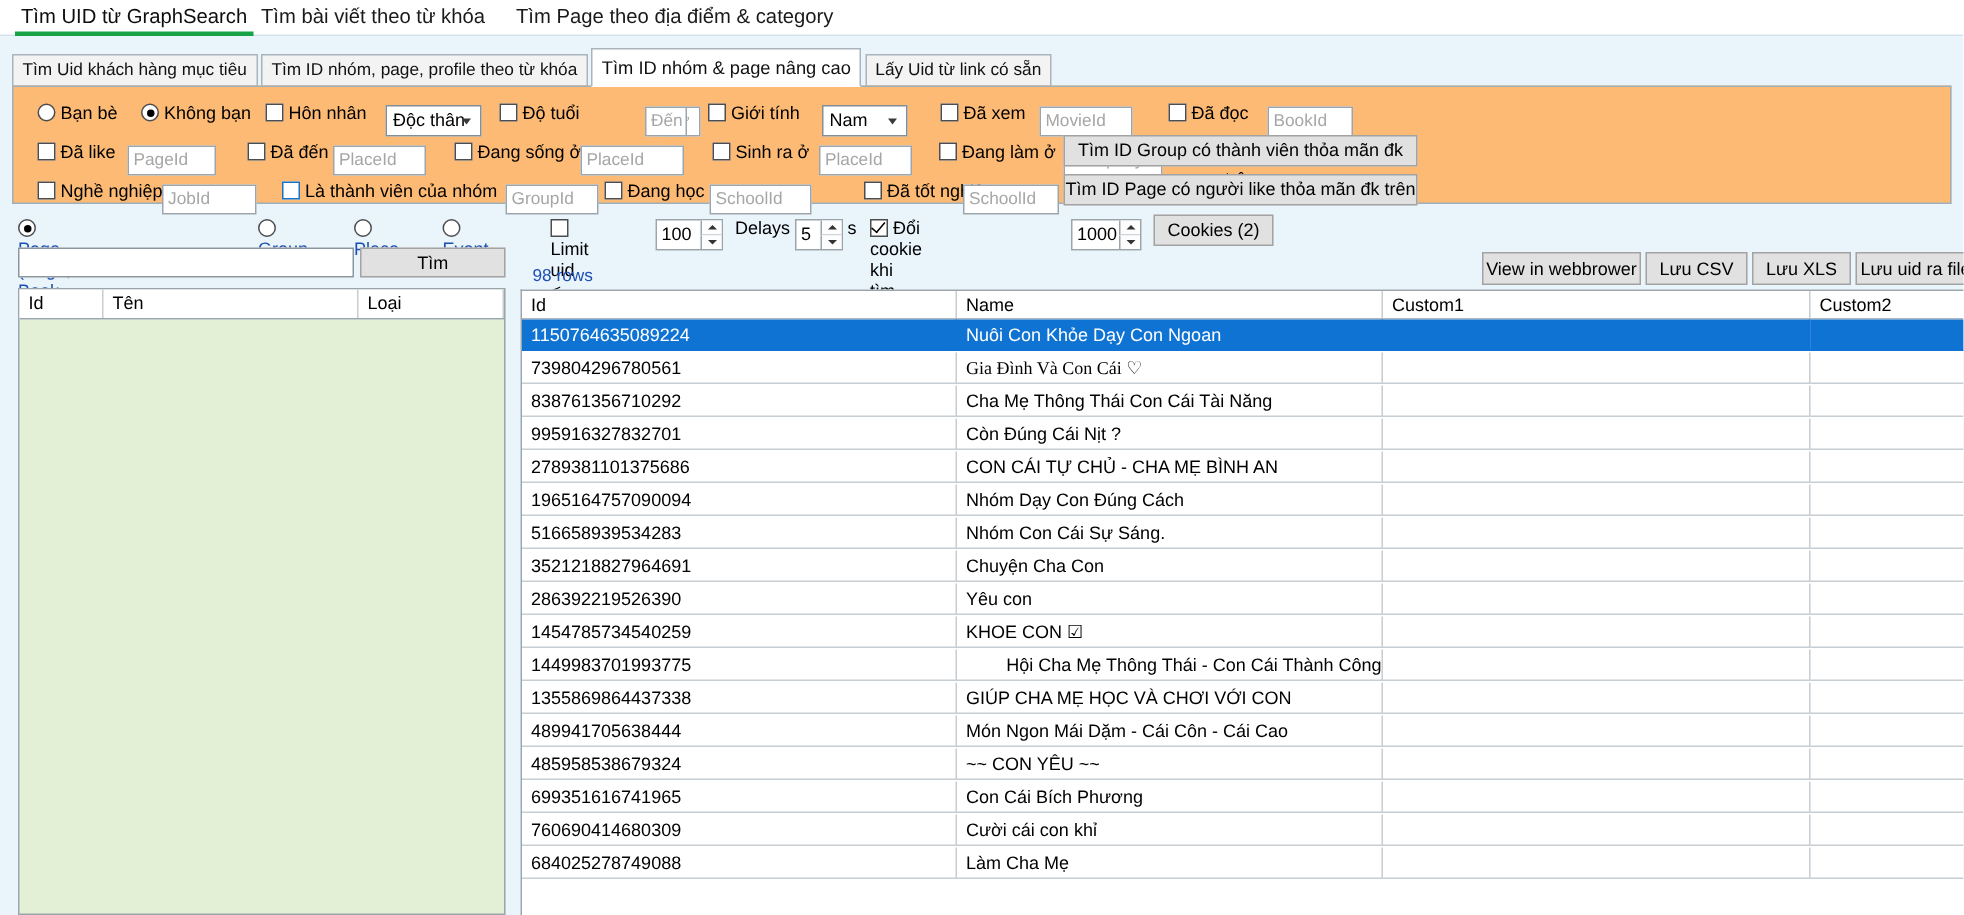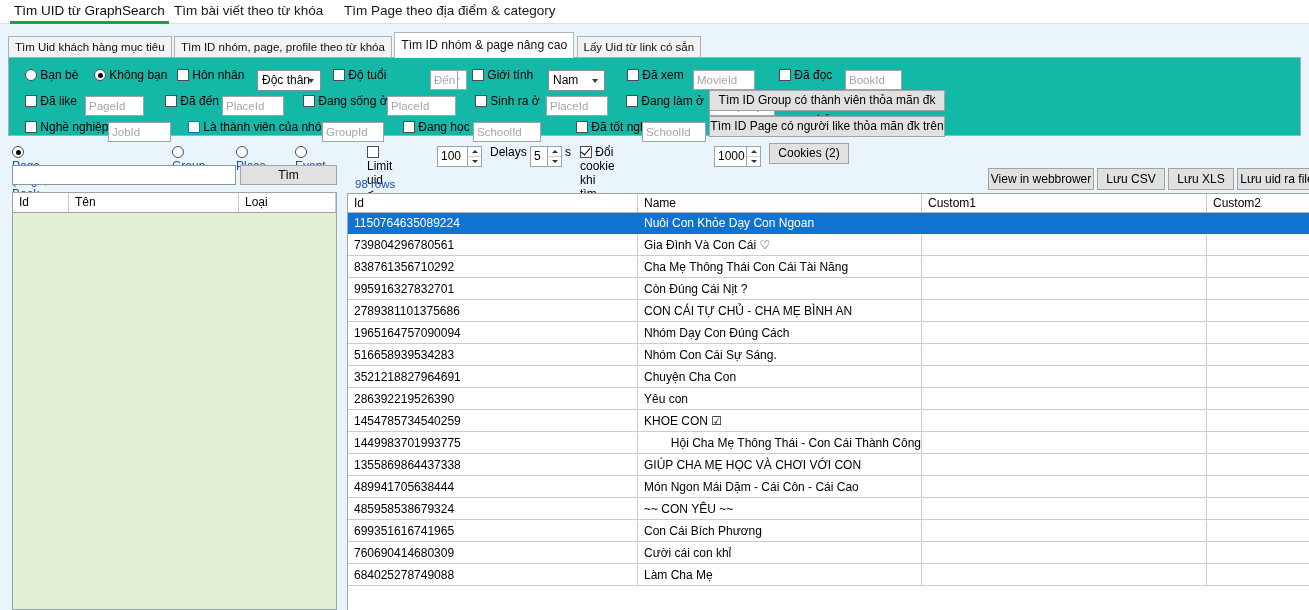--- a/index.html
+++ b/index.html
@@ -60,21 +60,21 @@
     line-height: 25px;
     font-size: 12.2px;
     position: relative;
     z-index: 3;
     margin-top: -4px;
   }
 
   
   .filterpanel {
     position: absolute; left: 8px; top: 57px; width: 1293px; height: 79px;
-    background: #14b8a6;
+    background: #fdba74;
     border: 1px solid #9fb0ba;
   }
   .frow { position: absolute; left: 0; height: 22px; width: 100%; }
   .ctl { position: absolute; top: 0; height: 22px; line-height: 22px; white-space: nowrap; }
 
   .lbl { font-size: 12px; color: #000; }
 
   
   .radio { display: inline-block; width: 12px; height: 12px; border-radius: 50%;
     border: 1px solid #4d4d4d; background: #fff; vertical-align: -2px; position: relative; }
@@ -321,21 +321,21 @@
         <span class="cb"></span>
         <span class="lbl">Nghề nghiệp</span>
       </div>
       <div class="ctl" style="left:99px;">
         <span class="tb ph" style="width:63px;">JobId</span>
       </div>
       <div class="ctl" style="left:179px;">
         <span class="cb focus"></span>
         <span class="lbl">Là thành viên của nhóm</span>
       </div>
-      <div class="ctl" style="left:313px;">
+      <div class="ctl" style="left:328px;">
         <span class="tb ph" style="width:62px;">GroupId</span>
       </div>
       <div class="ctl" style="left:394px;">
         <span class="cb"></span>
         <span class="lbl">Đang học</span>
       </div>
       <div class="ctl" style="left:464px;">
         <span class="tb ph" style="width:68px;">SchoolId</span>
       </div>
       <div class="ctl" style="left:567px;">
@@ -436,21 +436,21 @@
     </div>
     <div class="mgBody" id="grid-body">
         <div class="mrow sel">
           <div class="cell" style="left: 0px; width: 290px;">1150764635089224</div>
           <div class="cell" style="left: 290px; width: 284px;">Nuôi Con Khỏe Dạy Con Ngoan</div>
           <div class="cell" style="left: 574px; width: 285px;"></div>
           <div class="cell" style="left: 859px; width: 103px;"></div>
         </div>
         <div class="mrow">
           <div class="cell" style="left: 0px; width: 290px;">739804296780561</div>
-          <div class="cell" style="left: 290px; width: 284px;">Gia Đình Và Con Cái ♡</div>
+          <div class="cell" style="left: 290px; width: 284px; font-family: Liberation Serif, serif;">Gia Đình Và Con Cái ♡</div>
           <div class="cell" style="left: 574px; width: 285px;"></div>
           <div class="cell" style="left: 859px; width: 103px;"></div>
         </div>
         <div class="mrow">
           <div class="cell" style="left: 0px; width: 290px;">838761356710292</div>
           <div class="cell" style="left: 290px; width: 284px;">Cha Mẹ Thông Thái Con Cái Tài Năng</div>
           <div class="cell" style="left: 574px; width: 285px;"></div>
           <div class="cell" style="left: 859px; width: 103px;"></div>
         </div>
         <div class="mrow">

